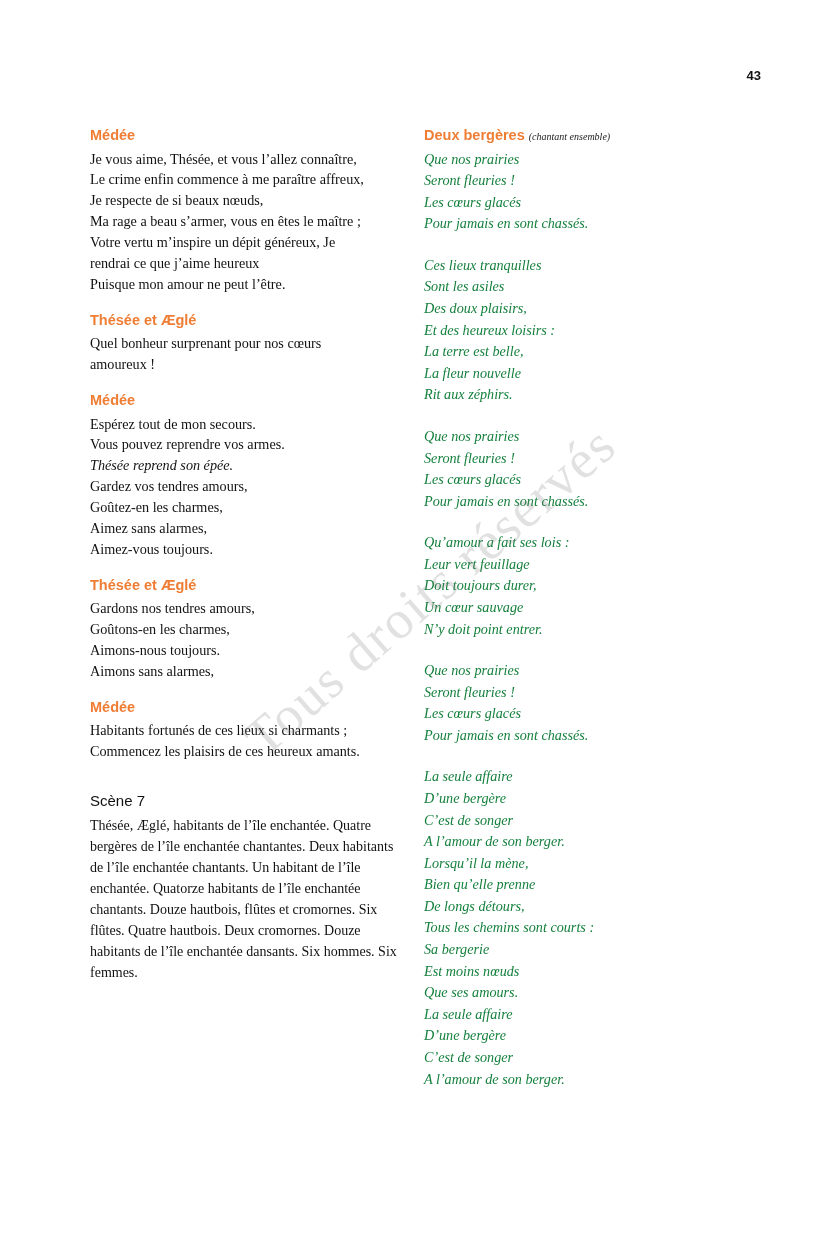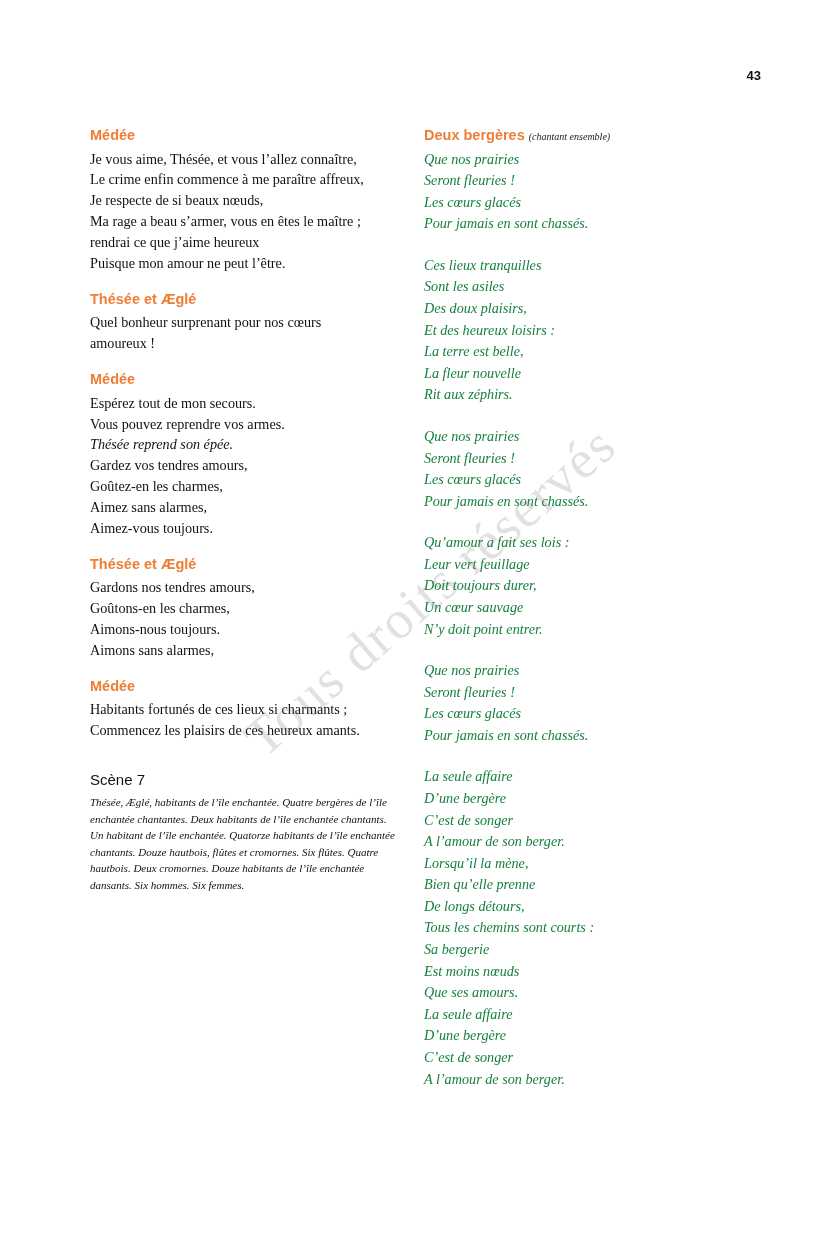--- a/index.html
+++ b/index.html
@@ -103,22 +103,21 @@
   .stanza .line { display: block; }
 
   .scene-heading {
     font-family: "Liberation Sans", sans-serif;
     font-size: 15px;
     font-weight: normal;
     color: #111;
     margin: 30px 0 6px 0;
   }
   .scene-note {
-    font-style: italic;
-    font-size: 11px;
+    font-size: 14px;
     line-height: 1.5;
     color: #111;
     margin: 0;
   }
   .speaker-block { margin-bottom: 2px; }
 </style>
 </head>
 <body>
 
 <div class="page">
@@ -133,20 +132,21 @@
 
     <div class="col col-left">
 
       <div class="speaker-block">
         <p class="speaker">Médée</p>
         <p class="verse">
           <span class="line">Je vous aime, Thésée, et vous l’allez connaître,</span>
           <span class="line">Le crime enfin commence à me paraître affreux,</span>
           <span class="line">Je respecte de si beaux nœuds,</span>
           <span class="line">Ma rage a beau s’armer, vous en êtes le maître ;</span>
+          <span class="line">Votre vertu m’inspire un dépit généreux, Je</span>
           <span class="line">rendrai ce que j’aime heureux</span>
           <span class="line">Puisque mon amour ne peut l’être.</span>
         </p>
       </div>
 
       <div class="speaker-block">
         <p class="speaker">Thésée et Æglé</p>
         <p class="verse">
           <span class="line">Quel bonheur surprenant pour nos cœurs</span>
           <span class="line">amoureux !</span>

